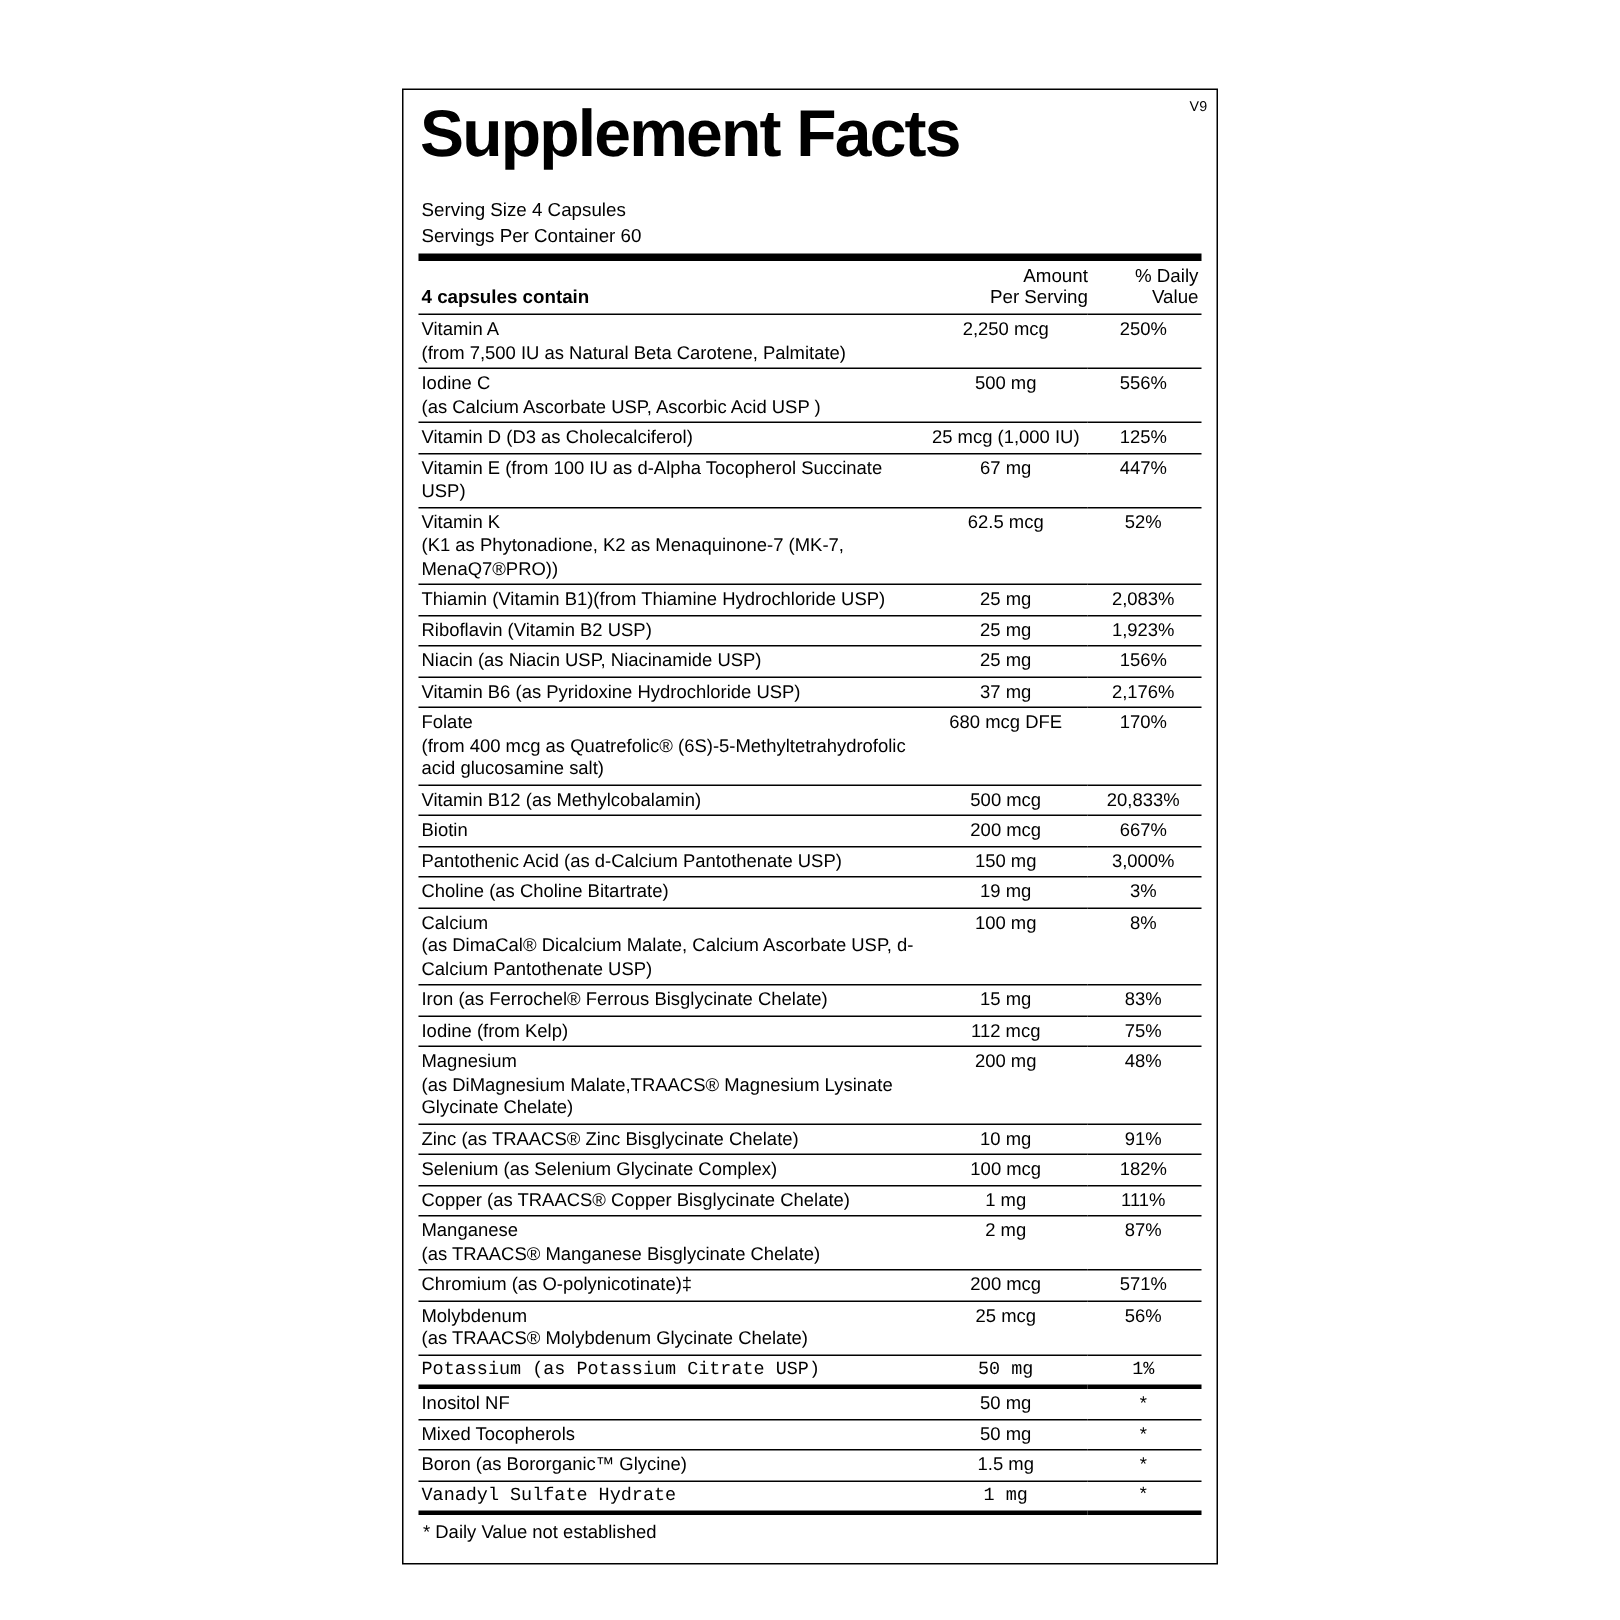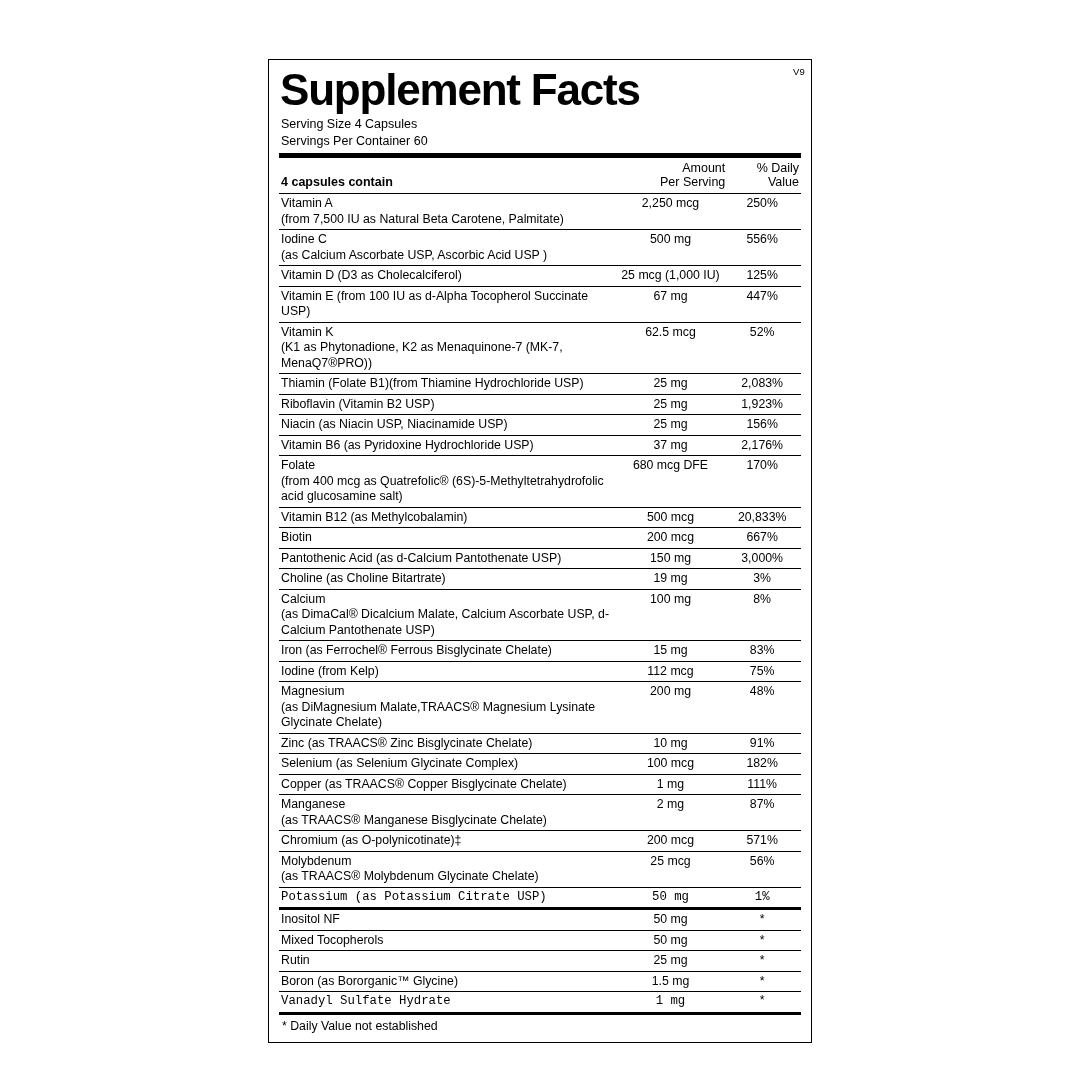--- a/index.html
+++ b/index.html
@@ -36,21 +36,21 @@
     right: 6px;
     top: 2px;
     font-size: 9.5px;
     letter-spacing: 0.2px;
   }
   #title {
     font-size: 44px;
     font-weight: bold;
     letter-spacing: -1.2px;
     line-height: 52px;
-    margin: 4px 0 0 1px;
+    margin: 4px 0 16px 1px;
     white-space: nowrap;
   }
   .serving {
     font-size: 12.5px;
     line-height: 16.5px;
     margin-left: 2px;
   }
   .rule-thick {
     border-top: 5px solid #000;
     margin-top: 4px;
@@ -162,21 +162,21 @@
             <td class="name"><span>Vitamin E (from 100 IU as d-Alpha Tocopherol Succinate USP)</span></td>
             <td class="amt">67 mg</td>
             <td class="dv">447%</td>
           </tr>
           <tr class="item">
             <td class="name"><span>Vitamin K</span><span class="sub">(K1 as Phytonadione, K2 as Menaquinone-7 (MK-7, MenaQ7®PRO))</span></td>
             <td class="amt">62.5 mcg</td>
             <td class="dv">52%</td>
           </tr>
           <tr class="item">
-            <td class="name"><span>Thiamin (Folate B1)(from Thiamine Hydrochloride USP)</span></td>
+            <td class="name"><span>Thiamin (Vitamin B1)(from Thiamine Hydrochloride USP)</span></td>
             <td class="amt">25 mg</td>
             <td class="dv">2,083%</td>
           </tr>
           <tr class="item">
             <td class="name"><span>Riboflavin (Vitamin B2 USP)</span></td>
             <td class="amt">25 mg</td>
             <td class="dv">1,923%</td>
           </tr>
           <tr class="item">
             <td class="name"><span>Niacin (as Niacin USP, Niacinamide USP)</span></td>
@@ -282,25 +282,20 @@
             <td class="name"><span>Inositol NF</span></td>
             <td class="amt">50 mg</td>
             <td class="dv star">*</td>
           </tr>
           <tr class="item">
             <td class="name"><span>Mixed Tocopherols</span></td>
             <td class="amt">50 mg</td>
             <td class="dv star">*</td>
           </tr>
           <tr class="item">
-            <td class="name"><span>Rutin</span></td>
-            <td class="amt">25 mg</td>
-            <td class="dv star">*</td>
-          </tr>
-          <tr class="item">
             <td class="name"><span>Boron (as Bororganic™ Glycine)</span></td>
             <td class="amt">1.5 mg</td>
             <td class="dv star">*</td>
           </tr>
           <tr class="item thickline">
             <td class="name"><span>Vanadyl Sulfate Hydrate</span></td>
             <td class="amt">1 mg</td>
             <td class="dv star">*</td>
           </tr>
         </tbody>

